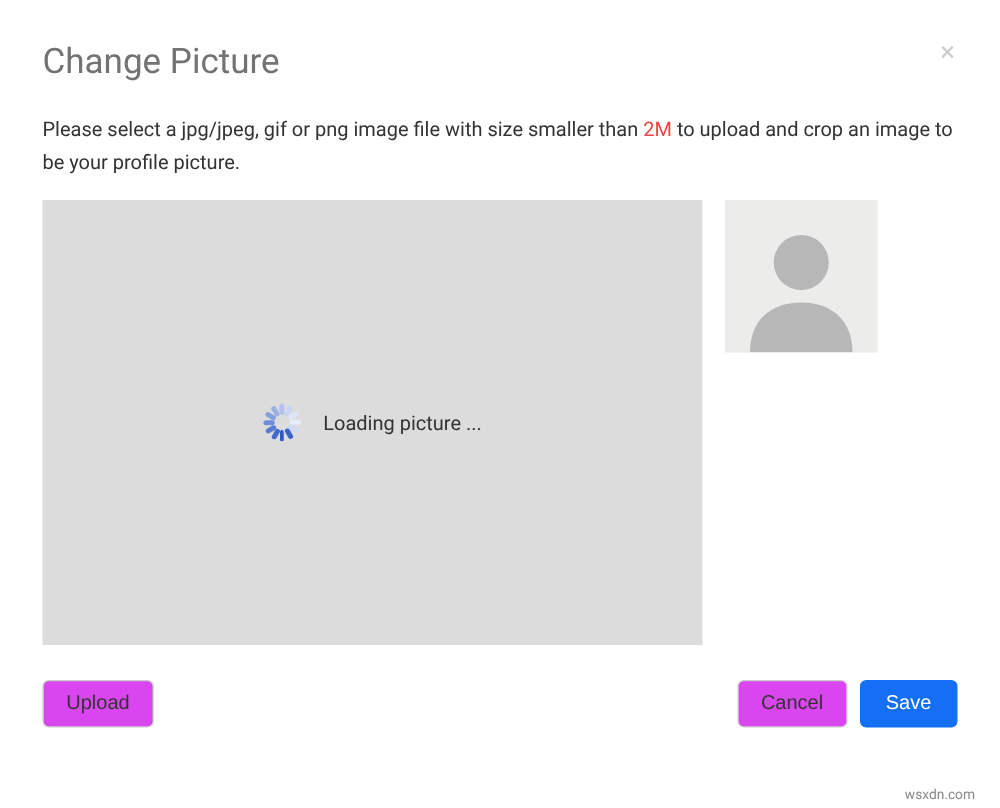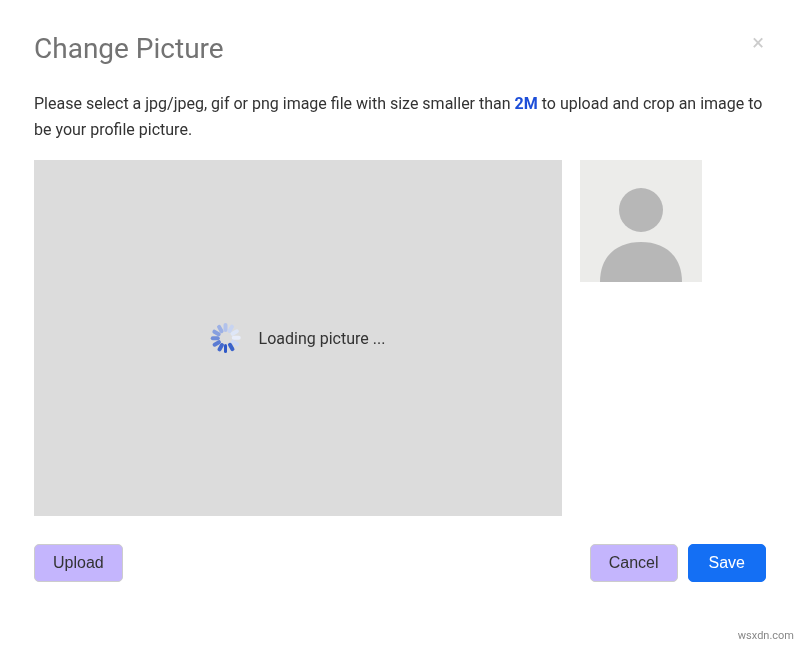--- a/index.html
+++ b/index.html
@@ -31,22 +31,22 @@
       color: #737373;
       margin-bottom: 26px;
     }
     .instructions {
       font-size: 16px;
       line-height: 1.6;
       color: #333;
       margin-bottom: 18px;
     }
     .size-limit {
-      color: #1d4ed8;
-      font-weight: 700;
+      color: #ef4444;
+      font-weight: 400;
     }
     .content-row {
       display: flex;
       gap: 18px;
       margin-bottom: 28px;
     }
     .crop-area {
       width: 528px;
       height: 356px;
       background: #dcdcdc;
@@ -90,36 +90,36 @@
       display: flex;
       align-items: center;
       gap: 10px;
     }
     .spacer { flex: 1; }
     .btn {
       font-size: 16px;
       padding: 9px 18px;
       border-radius: 5px;
       border: 1px solid #ccc;
-      background: #c4b5fd;
+      background: #d946ef;
       color: #333;
       cursor: pointer;
       line-height: 1.1;
     }
     .btn-primary {
       background: #146ff4;
       border-color: #146ff4;
       color: #fff;
       font-weight: 500;
       padding: 9px 20px;
     }
     .watermark {
       position: absolute;
       bottom: 4px;
-      right: 6px;
+      right: 20px;
       font-size: 11px;
       color: #888;
     }
   </style>
 </head>
 <body>
 
 <div class="modal">
 
   <div class="close-btn">×</div>

